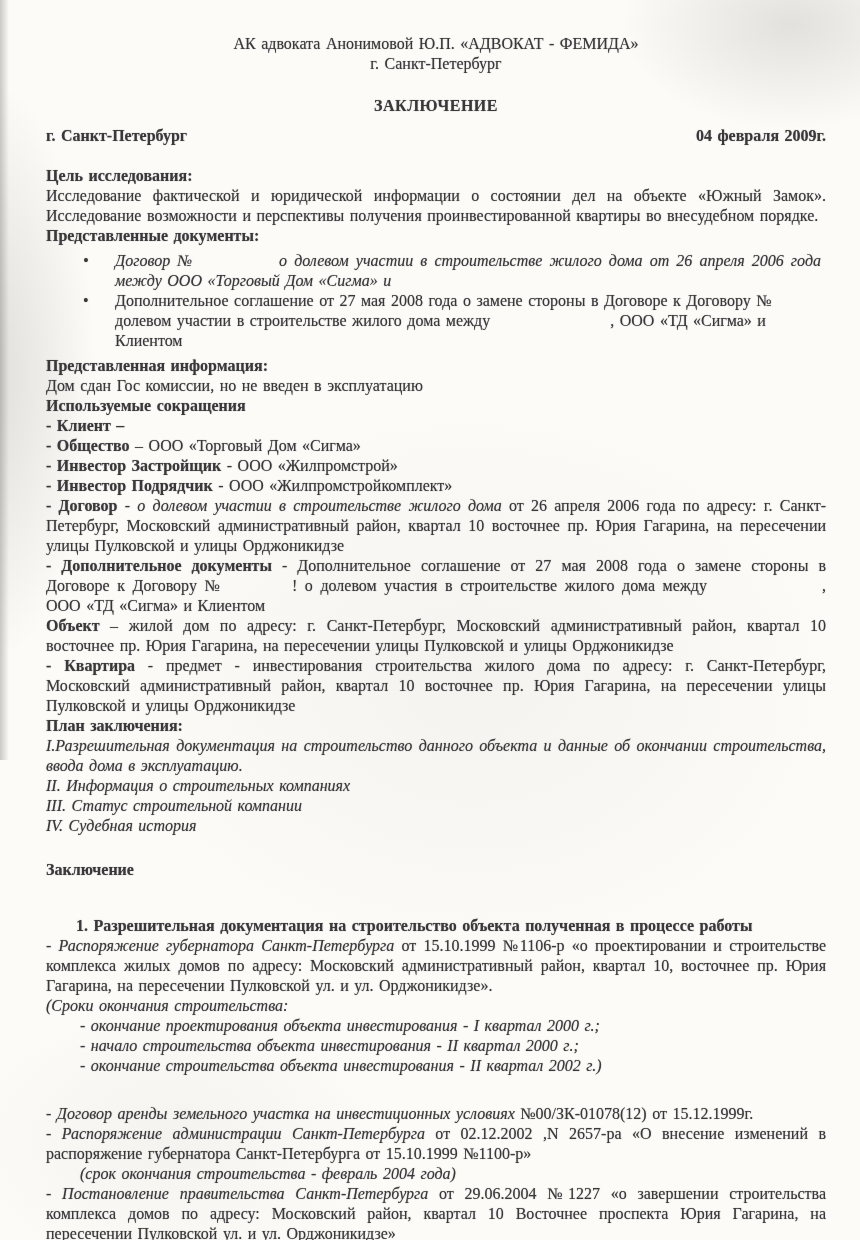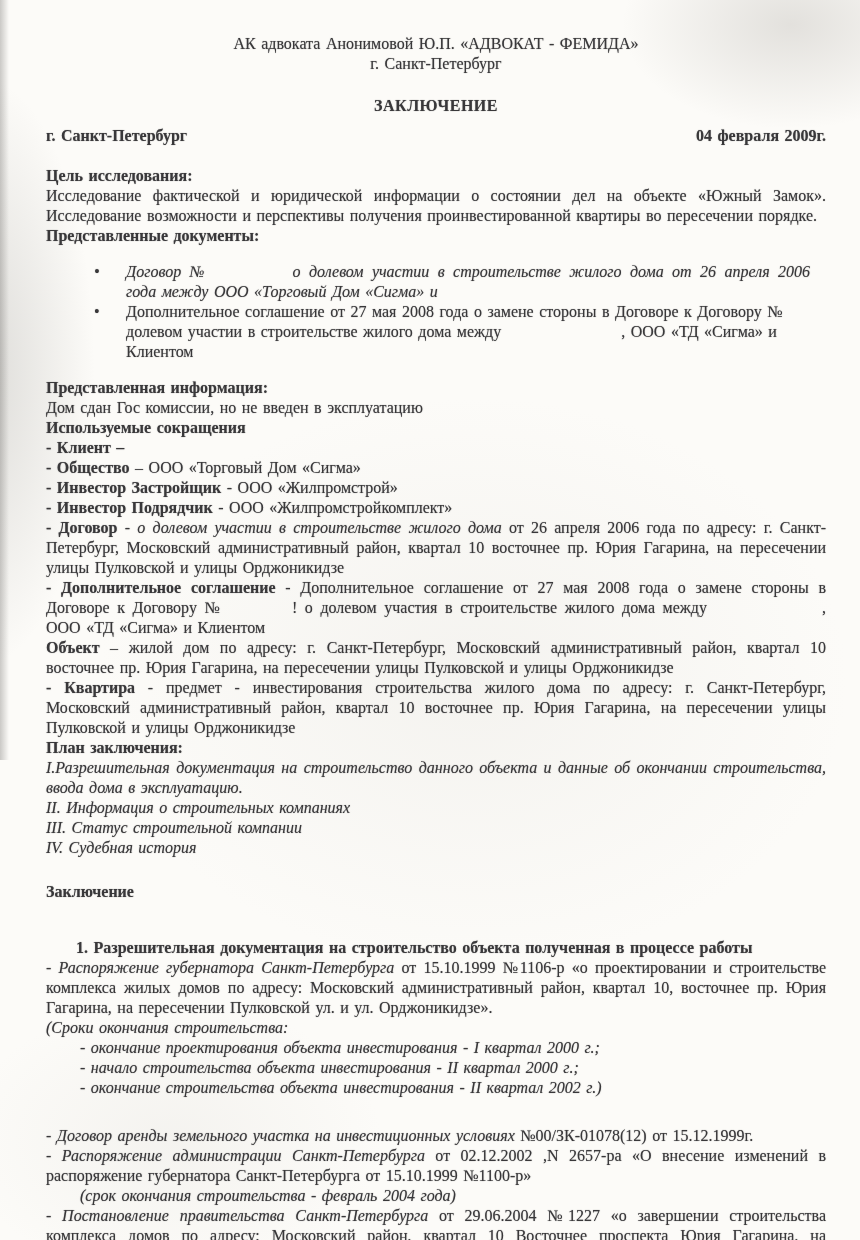--- a/index.html
+++ b/index.html
@@ -16,21 +16,21 @@
   .content{position:relative;padding:34px 34px 0 46px;font-size:16px;line-height:20px;
     word-spacing:1.5px;text-shadow:0 0 1.1px rgba(55,54,56,0.55);filter:blur(0.28px);}
   .b{font-weight:bold}
   .i{font-style:italic}
   .u{}
   .center{text-align:center}
   .just{text-align:justify}
   .title{margin-top:22px;letter-spacing:0.5px}
   .dateline{display:flex;justify-content:space-between;margin-top:10px}
   .mt1{margin-top:20px}
-  .bullets{list-style:none;margin:16px;padding:0}
+  .bullets{list-style:none;margin:5px;padding:0}
   .bullets li{position:relative;padding-left:64px}
   .bullets li::before{content:"\2022";position:absolute;left:32px;top:0}
   .blank{display:inline-block;height:2px}
   .w70{width:70px}.w85{width:85px}.w115{width:115px}.w120{width:120px}
   .indent{padding-left:34px}
   .sec-head{margin-top:36px;padding-left:30px}
   .gap-top{margin-top:24px}
   .gap-top-sm{margin-top:28px}
 </style>
 </head>
@@ -46,38 +46,38 @@
     </div>
 
     <div class="center b title">ЗАКЛЮЧЕНИЕ</div>
 
     <div class="dateline b">
       <span>г. Санкт-Петербург</span>
       <span>04 февраля 2009г.</span>
     </div>
 
     <div class="b mt1">Цель исследования:</div>
-    <div class="just">Исследование фактической и юридической информации о состоянии дел на объекте «Южный Замок». Исследование возможности и перспективы получения проинвестированной квартиры во пересечении порядке.</div>
+    <div class="just">Исследование фактической и юридической информации о состоянии дел на объекте «Южный Замок». Исследование возможности и перспективы получения проинвестированной квартиры во внесудебном порядке.</div>
 
     <div class="b">Представленные документы:</div>
     <ul class="bullets">
       <li class="i just"><span>Договор №</span><span class="blank w85"></span><span>о долевом участии в строительстве жилого дома от 26 апреля 2006 года между ООО «Торговый Дом «Сигма» и</span></li>
       <li><span>Дополнительное соглашение от 27 мая 2008 года о замене стороны в Договоре к Договору №</span><br><span>долевом участии в строительстве жилого дома  между</span><span class="blank w120"></span><span>, ООО «ТД «Сигма» и Клиентом</span></li>
     </ul>
 
     <div class="b">Представленная информация:</div>
     <div>Дом сдан Гос комиссии, но не введен в эксплуатацию</div>
 
     <div class="b">Используемые сокращения</div>
     <div><span class="b">- Клиент –</span></div>
     <div><span class="b">- Общество</span><span> – ООО «Торговый Дом «Сигма»</span></div>
     <div><span class="b">- Инвестор Застройщик</span><span> - ООО «Жилпромстрой»</span></div>
     <div><span class="b">- Инвестор Подрядчик</span><span> - ООО «Жилпромстройкомплект»</span></div>
     <div class="just"><span class="b">- Договор</span><span> - </span><span class="i">о долевом участии в строительстве жилого дома</span><span> от 26 апреля 2006 года по адресу: г. Санкт-Петербург, Московский административный район, квартал 10 восточнее пр. Юрия Гагарина, на пересечении улицы Пулковской и улицы Орджоникидзе</span></div>
-    <div class="just"><span class="b">- Дополнительное соглашение</span><span> - Дополнительное соглашение от 27 мая 2008 года о замене стороны в Договоре к Договору №</span><span class="blank w70"></span><span>! о долевом участия в строительстве жилого дома  между</span><span class="blank w115"></span><span>, ООО «ТД «Сигма» и Клиентом</span></div>
+    <div class="just"><span class="b">- Дополнительное документы</span><span> - Дополнительное соглашение от 27 мая 2008 года о замене стороны в Договоре к Договору №</span><span class="blank w70"></span><span>! о долевом участия в строительстве жилого дома  между</span><span class="blank w115"></span><span>, ООО «ТД «Сигма» и Клиентом</span></div>
     <div class="just"><span class="b">Объект</span><span> – жилой дом по адресу: г. Санкт-Петербург, Московский административный район, квартал 10 восточнее пр. Юрия Гагарина, на пересечении улицы Пулковской и улицы Орджоникидзе</span></div>
     <div class="just"><span class="b">- Квартира</span><span> - предмет - инвестирования строительства жилого дома по адресу: г. Санкт-Петербург, Московский административный район, квартал 10 восточнее пр. Юрия Гагарина, на пересечении улицы Пулковской и улицы Орджоникидзе</span></div>
 
     <div class="b">План заключения:</div>
     <div class="i just">I.Разрешительная документация на строительство данного объекта и данные об окончании строительства, ввода дома в эксплуатацию.</div>
     <div class="i">II. Информация о строительных компаниях</div>
     <div class="i">III. Статус строительной  компании</div>
     <div class="i">IV. Судебная история</div>
 
     <div class="b gap-top">Заключение</div>

